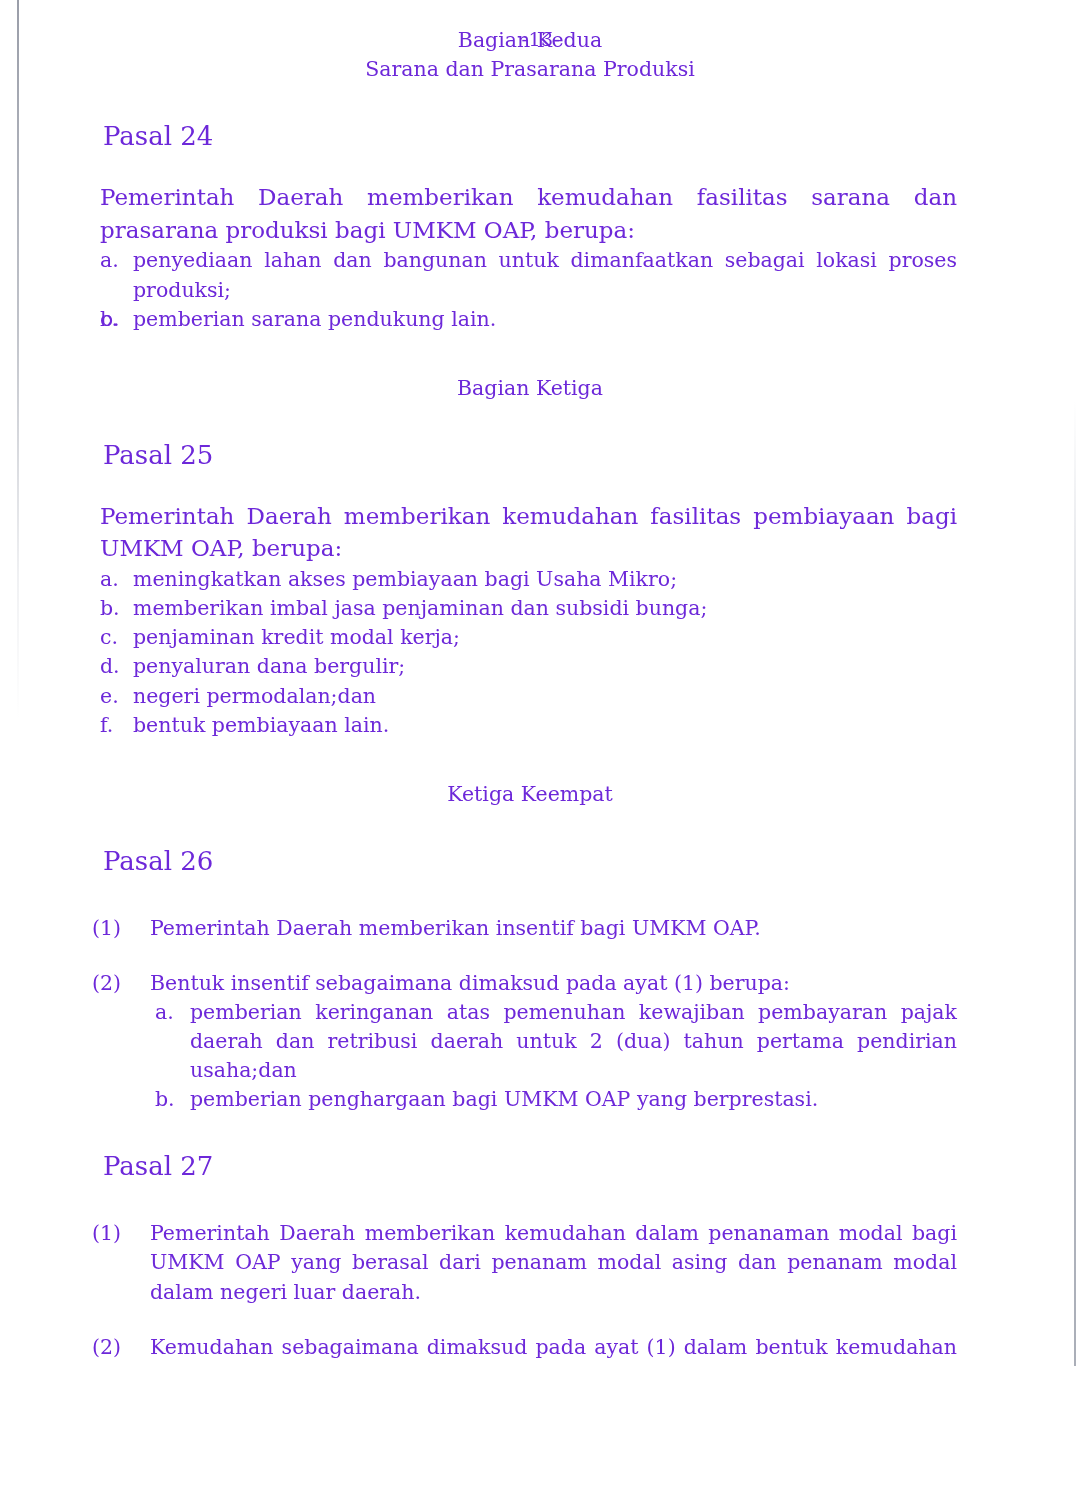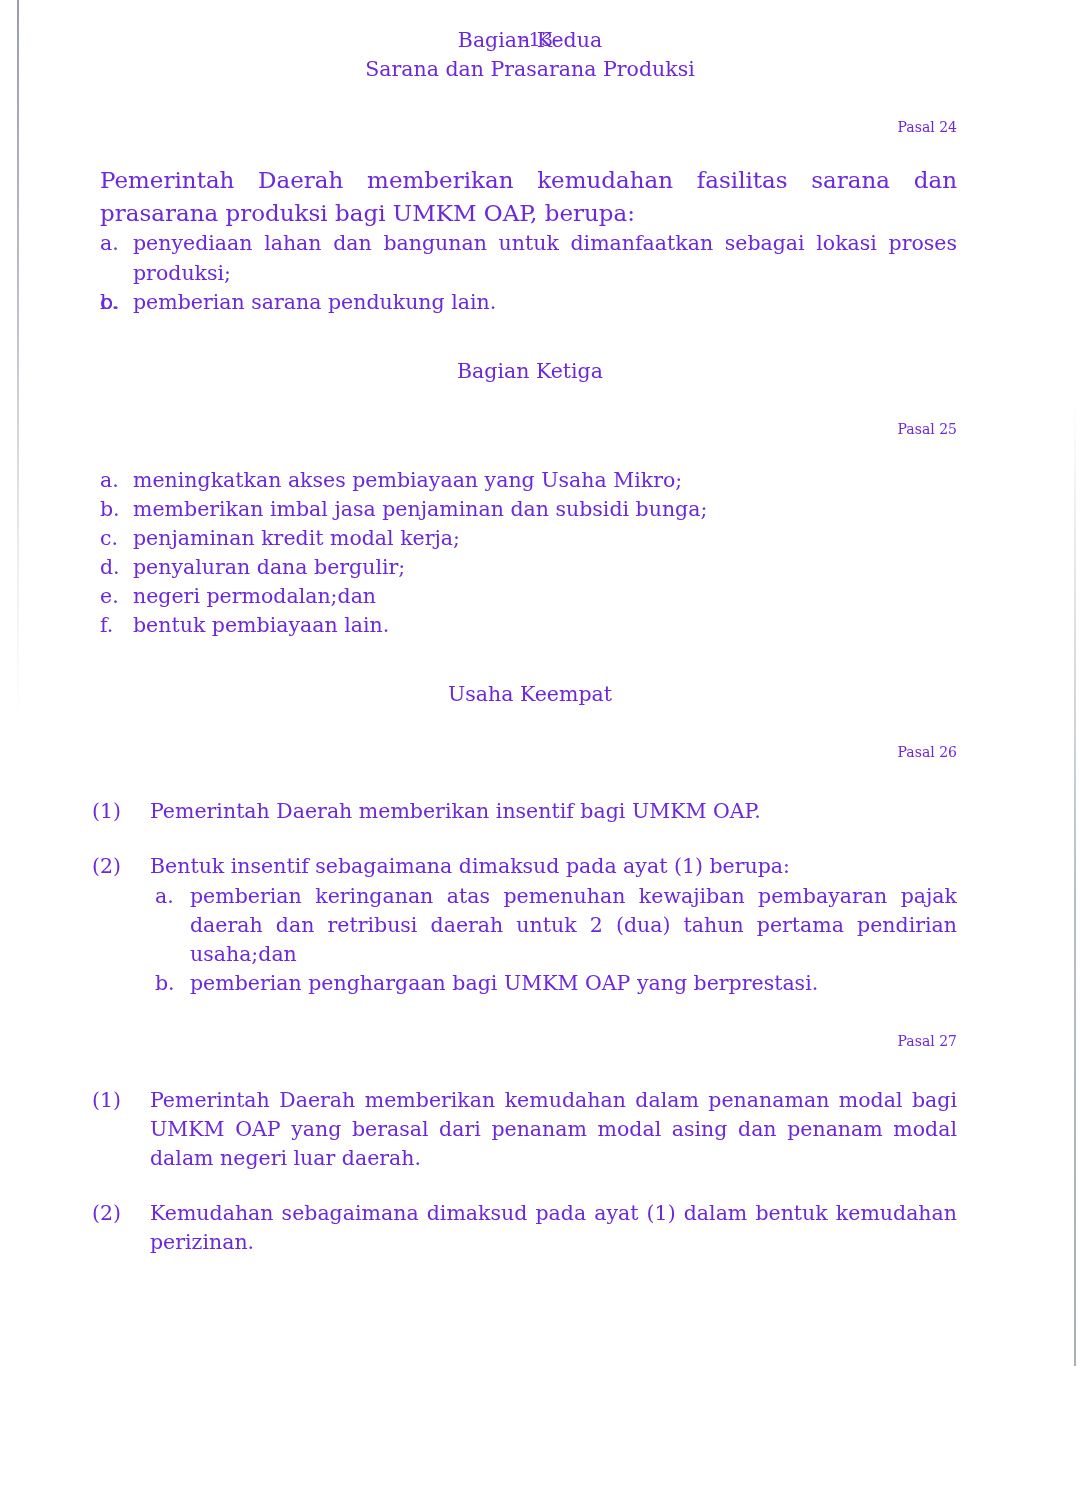--- a/index.html
+++ b/index.html
@@ -61,22 +61,22 @@
   }
 
   .heading {
     text-align: center;
     font-size: 20.5px;
     line-height: 1.42;
     margin-left: 3px;
   }
 
   .pasal {
-    text-align: right;
-    font-size: 14px;
+    text-align: left;
+    font-size: 26px;
     line-height: 1.42;
     margin-left: 3px;
   }
 
   .para {
     text-align: justify;
     font-size: 23px;
     line-height: 1.42;
     text-justify: inter-word;
   }
@@ -185,25 +185,26 @@
     <div class="gap-xl"></div>
 
     <div class="heading">Bagian Ketiga</div>
 
     <div class="gap-l"></div>
 
     <div class="pasal">Pasal 25</div>
 
     <div class="gap-m"></div>
 
+    <div class="para">Pemerintah Daerah memberikan kemudahan fasilitas pembiayaan bagi UMKM OAP, berupa:</div>
 
     <ul class="alist">
       <li>
         <span class="mark">a.</span>
-        <span>meningkatkan akses pembiayaan yang Usaha Mikro;</span>
+        <span>meningkatkan akses pembiayaan bagi Usaha Mikro;</span>
       </li>
       <li>
         <span class="mark">b.</span>
         <span>memberikan imbal jasa penjaminan dan subsidi bunga;</span>
       </li>
       <li>
         <span class="mark">c.</span>
         <span>penjaminan kredit modal kerja;</span>
       </li>
       <li>
@@ -215,21 +216,21 @@
         <span>negeri permodalan;dan</span>
       </li>
       <li>
         <span class="mark">f.</span>
         <span>bentuk pembiayaan lain.</span>
       </li>
     </ul>
 
     <div class="gap-xl"></div>
 
-    <div class="heading">Usaha Keempat</div>
+    <div class="heading">Ketiga Keempat</div>
 
     <div class="gap-l"></div>
 
     <div class="pasal">Pasal 26</div>
 
     <div class="gap-l"></div>
 
     <ul class="ayat-list">
       <li>
         <span class="mark">(1)</span>

